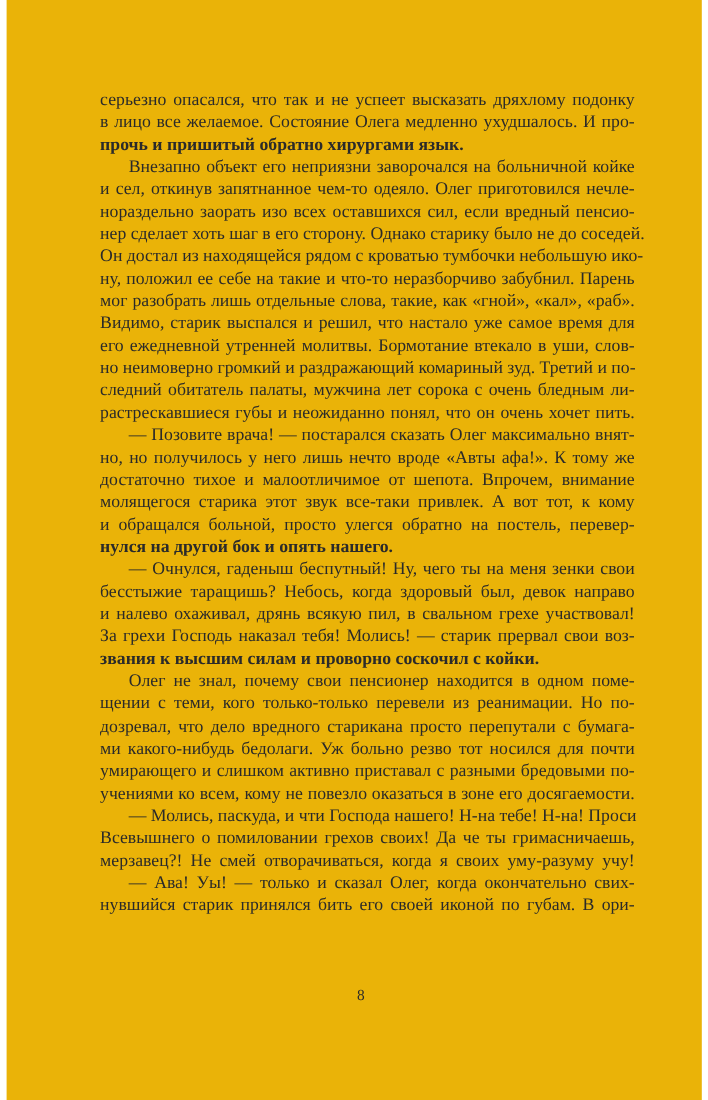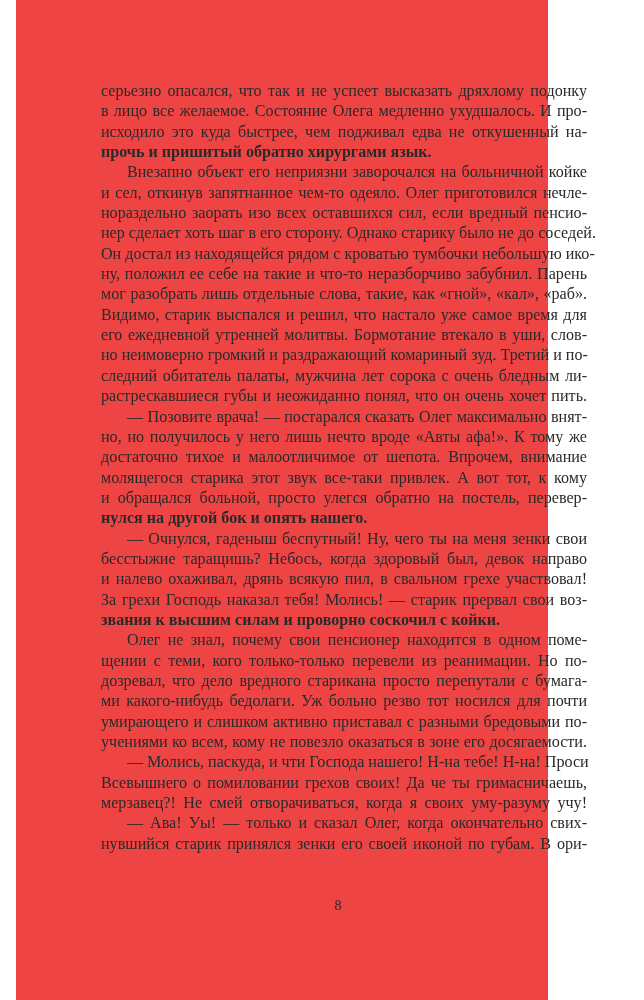--- a/index.html
+++ b/index.html
@@ -1,17 +1,17 @@
 <!DOCTYPE html>
 <html><head>
   <meta charset="utf-8">
   <style>
     html, body { margin: 0; padding: 0; background: #ffffff; }
     body { width: 644px; height: 1000px; position: relative; overflow: hidden; }
-    .page { position: absolute; left: 16px; top: 0; width: 532px; height: 1000px; background: #ef4444; }
+    .page { position: absolute; left: 6px; top: 0; width: 632px; height: 1000px; background: #eab308; }
     .text-block {
       position: absolute; left: 85px; top: 81px; width: 486px;
       font-family: "Liberation Serif", "DejaVu Serif", serif;
       font-size: 16.1px; line-height: 20.35px; color: #2a2a2a;
     }
     .line {
       display: block; height: 20.35px; white-space: nowrap;
       text-align: justify; text-align-last: justify;
     }
     .line.indent { padding-left: 26px; }
@@ -22,21 +22,20 @@
       font-size: 14px; color: #2a2a2a;
     }
   </style>
 </head>
 <body>
 
 <div class="page">
   <div class="text-block" id="text-block">
       <span class="line">серьезно опасался, что так и не успеет высказать дряхлому подонку</span>
       <span class="line">в лицо все желаемое. Состояние Олега медленно ухудшалось. И про-</span>
-      <span class="line">исходило это куда быстрее, чем подживал едва не откушенный на-</span>
       <span class="line last">прочь и пришитый обратно хирургами язык.</span>
       <span class="line indent">Внезапно объект его неприязни заворочался на больничной койке</span>
       <span class="line">и сел, откинув запятнанное чем-то одеяло. Олег приготовился нечле-</span>
       <span class="line">нораздельно заорать изо всех оставшихся сил, если вредный пенсио-</span>
       <span class="line">нер сделает хоть шаг в его сторону. Однако старику было не до соседей.</span>
       <span class="line">Он достал из находящейся рядом с кроватью тумбочки небольшую ико-</span>
       <span class="line">ну, положил ее себе на такие и что-то неразборчиво забубнил. Парень</span>
       <span class="line">мог разобрать лишь отдельные слова, такие, как «гной», «кал», «раб».</span>
       <span class="line">Видимо, старик выспался и решил, что настало уже самое время для</span>
       <span class="line">его ежедневной утренней молитвы. Бормотание втекало в уши, слов-</span>
@@ -57,16 +56,16 @@
       <span class="line indent">Олег не знал, почему свои пенсионер находится в одном поме-</span>
       <span class="line">щении с теми, кого только-только перевели из реанимации. Но по-</span>
       <span class="line">дозревал, что дело вредного старикана просто перепутали с бумага-</span>
       <span class="line">ми какого-нибудь бедолаги. Уж больно резво тот носился для почти</span>
       <span class="line">умирающего и слишком активно приставал с разными бредовыми по-</span>
       <span class="line">учениями ко всем, кому не повезло оказаться в зоне его досягаемости.</span>
       <span class="line indent">— Молись, паскуда, и чти Господа нашего! Н-на тебе! Н-на! Проси</span>
       <span class="line">Всевышнего о помиловании грехов своих! Да че ты гримасничаешь,</span>
       <span class="line">мерзавец?! Не смей отворачиваться, когда я своих уму-разуму учу!</span>
       <span class="line indent">— Ава! Уы! — только и сказал Олег, когда окончательно свих-</span>
-      <span class="line">нувшийся старик принялся зенки его своей иконой по губам. В ори-</span>
+      <span class="line">нувшийся старик принялся бить его своей иконой по губам. В ори-</span>
     </div>
   <div class="page-number">8</div>
 </div>
 
 </body></html>

